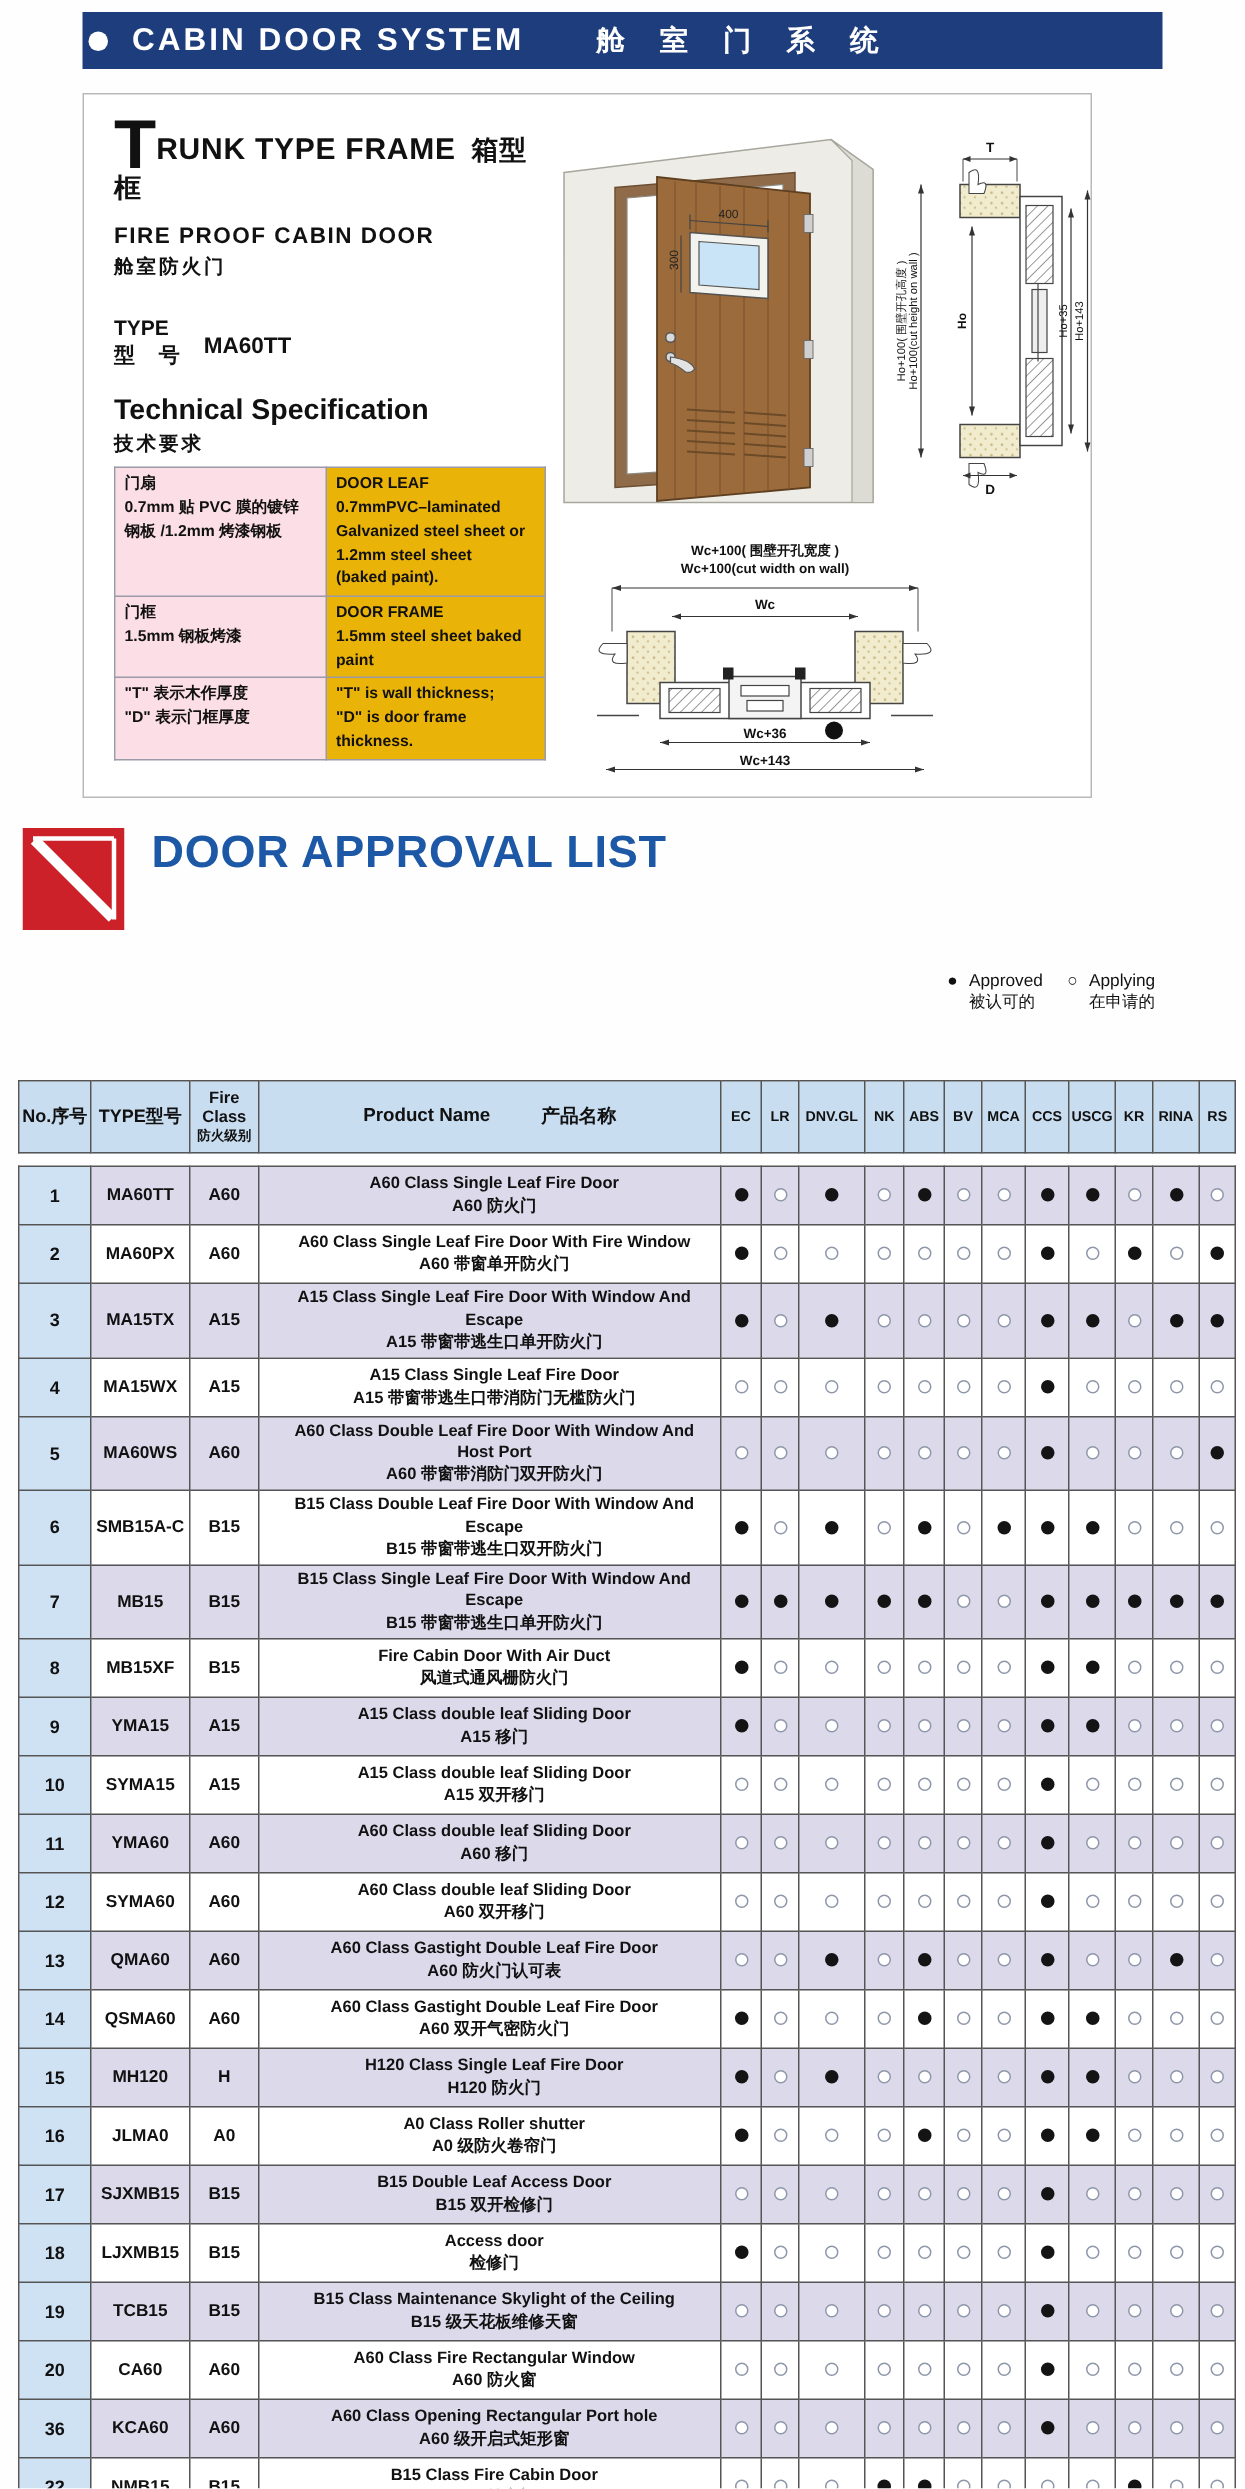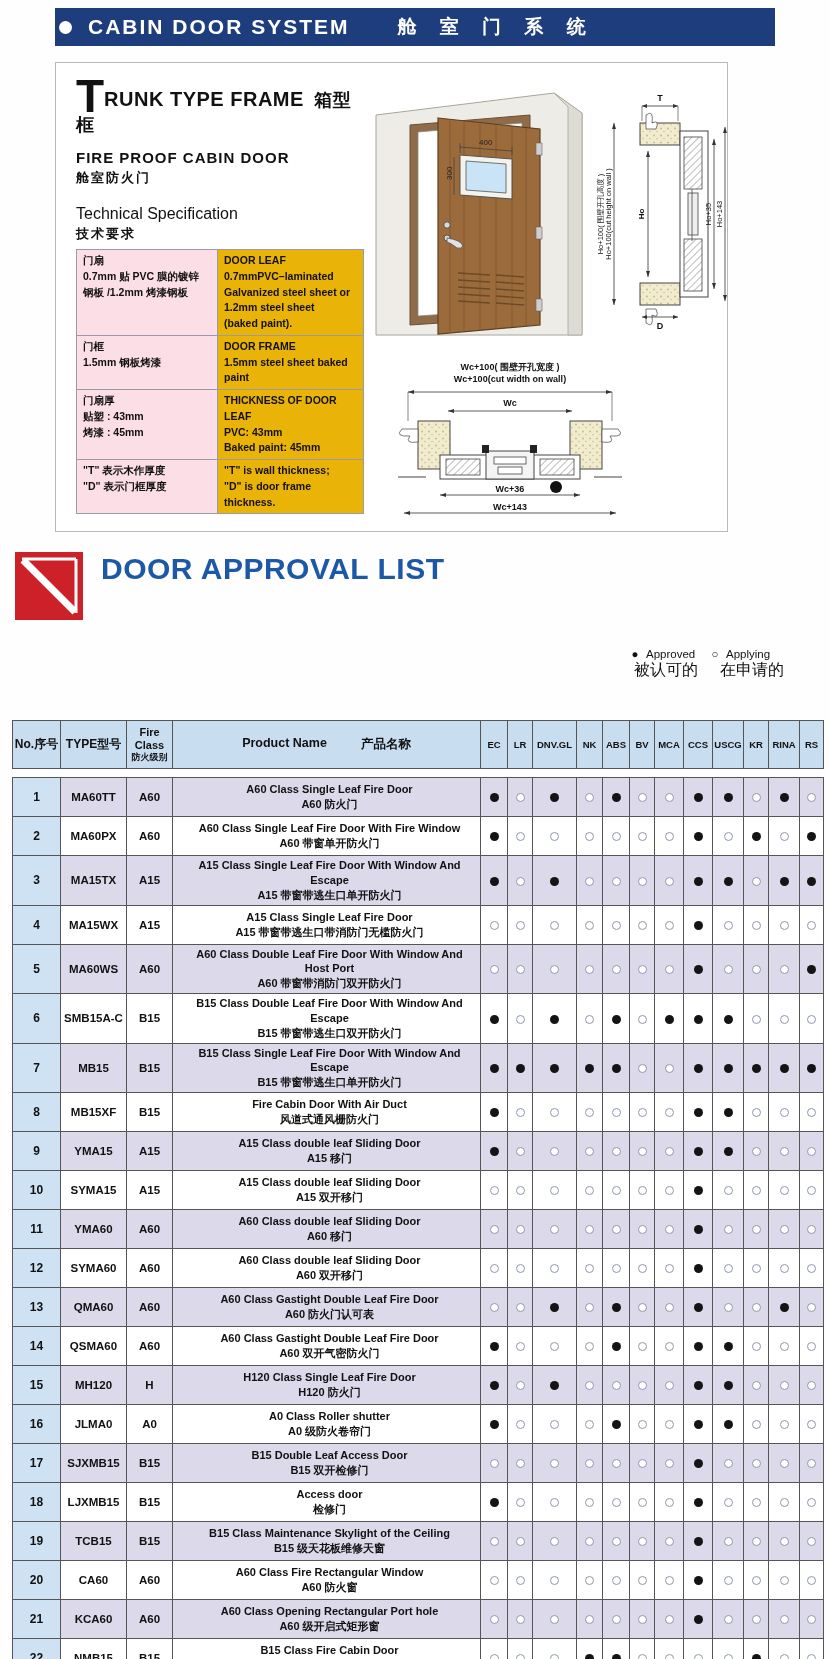--- a/index.html
+++ b/index.html
@@ -19,21 +19,21 @@
   .t-title{font-weight:bold;}
   .t-title .cap{font-size:46px;line-height:34px;vertical-align:-6px;}
   .t-title .rest{font-size:20px;letter-spacing:0.5px;}
   .t-title .zh{font-size:18px;margin-left:6px;}
   .t-sub-en{font-size:15px;font-weight:bold;margin-top:12px;letter-spacing:1px;}
   .t-sub-zh{font-size:13px;font-weight:bold;margin-top:3px;letter-spacing:2px;}
   .type-row{display:flex;align-items:center;margin-top:22px;}
   .type-labels{font-size:14px;font-weight:bold;line-height:1.3;}
   .type-labels .z{letter-spacing:6px;}
   .type-value{font-size:15px;font-weight:bold;margin-left:10px;margin-top:6px;}
-  .spec-title-en{font-size:16px;font-weight:normal;margin-top:18px;}
+  .spec-title-en{font-size:19px;font-weight:bold;margin-top:18px;}
   .spec-title-zh{font-size:13px;font-weight:bold;margin-top:2px;letter-spacing:2px;}
   table.spec{border-collapse:collapse;margin-top:6px;width:288px;table-layout:fixed;}
   table.spec td{border:1px solid #9a9aa8;font-size:10.5px;font-weight:600;line-height:1.5;
                 padding:3px 6px;vertical-align:top;white-space:pre-line;}
   table.spec td.zh{background:#fbdee6;width:128px;}
   table.spec td.en{background:#eab308;}
   .note{margin-top:8px;font-size:10.5px;font-weight:bold;line-height:1.5;}
   .note .n-en{font-weight:normal;}
 
   .door-illu{position:absolute;left:306px;top:22px;}
@@ -45,21 +45,21 @@
   .approval-head{position:absolute;left:15px;top:552px;display:flex;align-items:flex-start;}
   .approval-titles{margin-left:18px;}
   .approval-titles .en{font-size:30px;font-weight:bold;color:#1d58a7;letter-spacing:0.5px;}
   .approval-titles .zh{font-size:25px;font-weight:bold;color:#1d58a7;letter-spacing:7px;margin-top:4px;}
 
   
   .legend{position:absolute;right:42px;top:648px;font-size:11.5px;}
   .legend .row{display:flex;align-items:center;justify-content:flex-end;}
   .legend .sym{width:14px;text-align:center;}
   .legend .lab{margin:0 4px;min-width:58px;}
-  .legend .row2 .lab{font-size:16px;}
+  .legend .row2 .lab{font-size:11px;}
 
   
   .tbl-wrap{position:absolute;left:12px;top:720px;width:810px;}
   table.appr{border-collapse:collapse;table-layout:fixed;width:810px;}
   table.appr th,table.appr td{border:1px solid #555;box-sizing:border-box;}
   table.appr-head th{background:#c9ddf1;font-size:12px;font-weight:bold;height:48px;padding:0;}
   table.appr-head th.soc{font-size:9.5px;}
   th .fc1{font-size:11px;line-height:1.15;display:block;}
   th .fc2{font-size:9px;line-height:1.2;display:block;font-weight:bold;}
   th .prod-pair{display:flex;justify-content:center;gap:34px;font-size:12.5px;}
@@ -88,20 +88,27 @@
 
   <div class="trunk">
     <div class="trunk-left">
       <div class="t-title">
         <span class="cap">T</span><span class="rest">RUNK TYPE FRAME</span>
         <span class="zh rest">箱型框</span>
       </div>
       <div class="t-sub-en">FIRE PROOF CABIN DOOR</div>
       <div class="t-sub-zh">舱室防火门</div>
 
+      <div class="type-row">
+        <div class="type-labels">
+          <div>TYPE</div>
+          <div class="z">型 号</div>
+        </div>
+        <div class="type-value">MA60TT</div>
+      </div>
 
       <div class="spec-title-en">Technical Specification</div>
       <div class="spec-title-zh">技术要求</div>
 
       <table class="spec">
         <tbody id="spec-body">
             <tr>
               <td class="zh">门扇
 0.7mm 贴 PVC 膜的镀锌
 钢板 /1.2mm 烤漆钢板</td>
@@ -109,28 +116,20 @@
 0.7mmPVC–laminated
 Galvanized steel sheet or
 1.2mm steel sheet
 (baked paint).</td>
             </tr>
             <tr>
               <td class="zh">门框
 1.5mm 钢板烤漆</td>
               <td class="en">DOOR FRAME
 1.5mm steel sheet baked paint</td>
-            </tr>
-            <tr>
-              <td class="zh">门扇厚
-贴塑 : 43mm
-烤漆 : 45mm</td>
-              <td class="en">THICKNESS OF DOOR LEAF
-PVC: 43mm
-Baked paint: 45mm</td>
             </tr>
             <tr>
               <td class="zh">"T" 表示木作厚度
 "D" 表示门框厚度</td>
               <td class="en">"T" is wall thickness;
 "D" is door frame thickness.</td>
             </tr>
           </tbody>
       </table>
 
@@ -806,21 +805,21 @@
             <td class="c-str"><span class="dot-o"></span></td>
             <td class="c-str"><span class="dot-o"></span></td>
             <td class="c-str"><span class="dot-o"></span></td>
             <td class="c-str"><span class="dot-f"></span></td>
             <td class="c-str"><span class="dot-o"></span></td>
             <td class="c-str"><span class="dot-o"></span></td>
             <td class="c-str"><span class="dot-o"></span></td>
             <td class="c-str"><span class="dot-o"></span></td>
           </tr>
           <tr class="odd">
-            <td class="c-no">21</td>
+            <td class="c-no">36</td>
             <td class="c-type c-str">KCA60</td>
             <td class="c-class c-str">A60</td>
             <td class="c-prod c-str">
               <div class="pn-en">A60 Class  Opening Rectangular Port hole</div>
               <div class="pn-zh">A60 级开启式矩形窗</div>
             </td>
             <td class="c-str"><span class="dot-o"></span></td>
             <td class="c-str"><span class="dot-o"></span></td>
             <td class="c-str"><span class="dot-o"></span></td>
             <td class="c-str"><span class="dot-o"></span></td>

